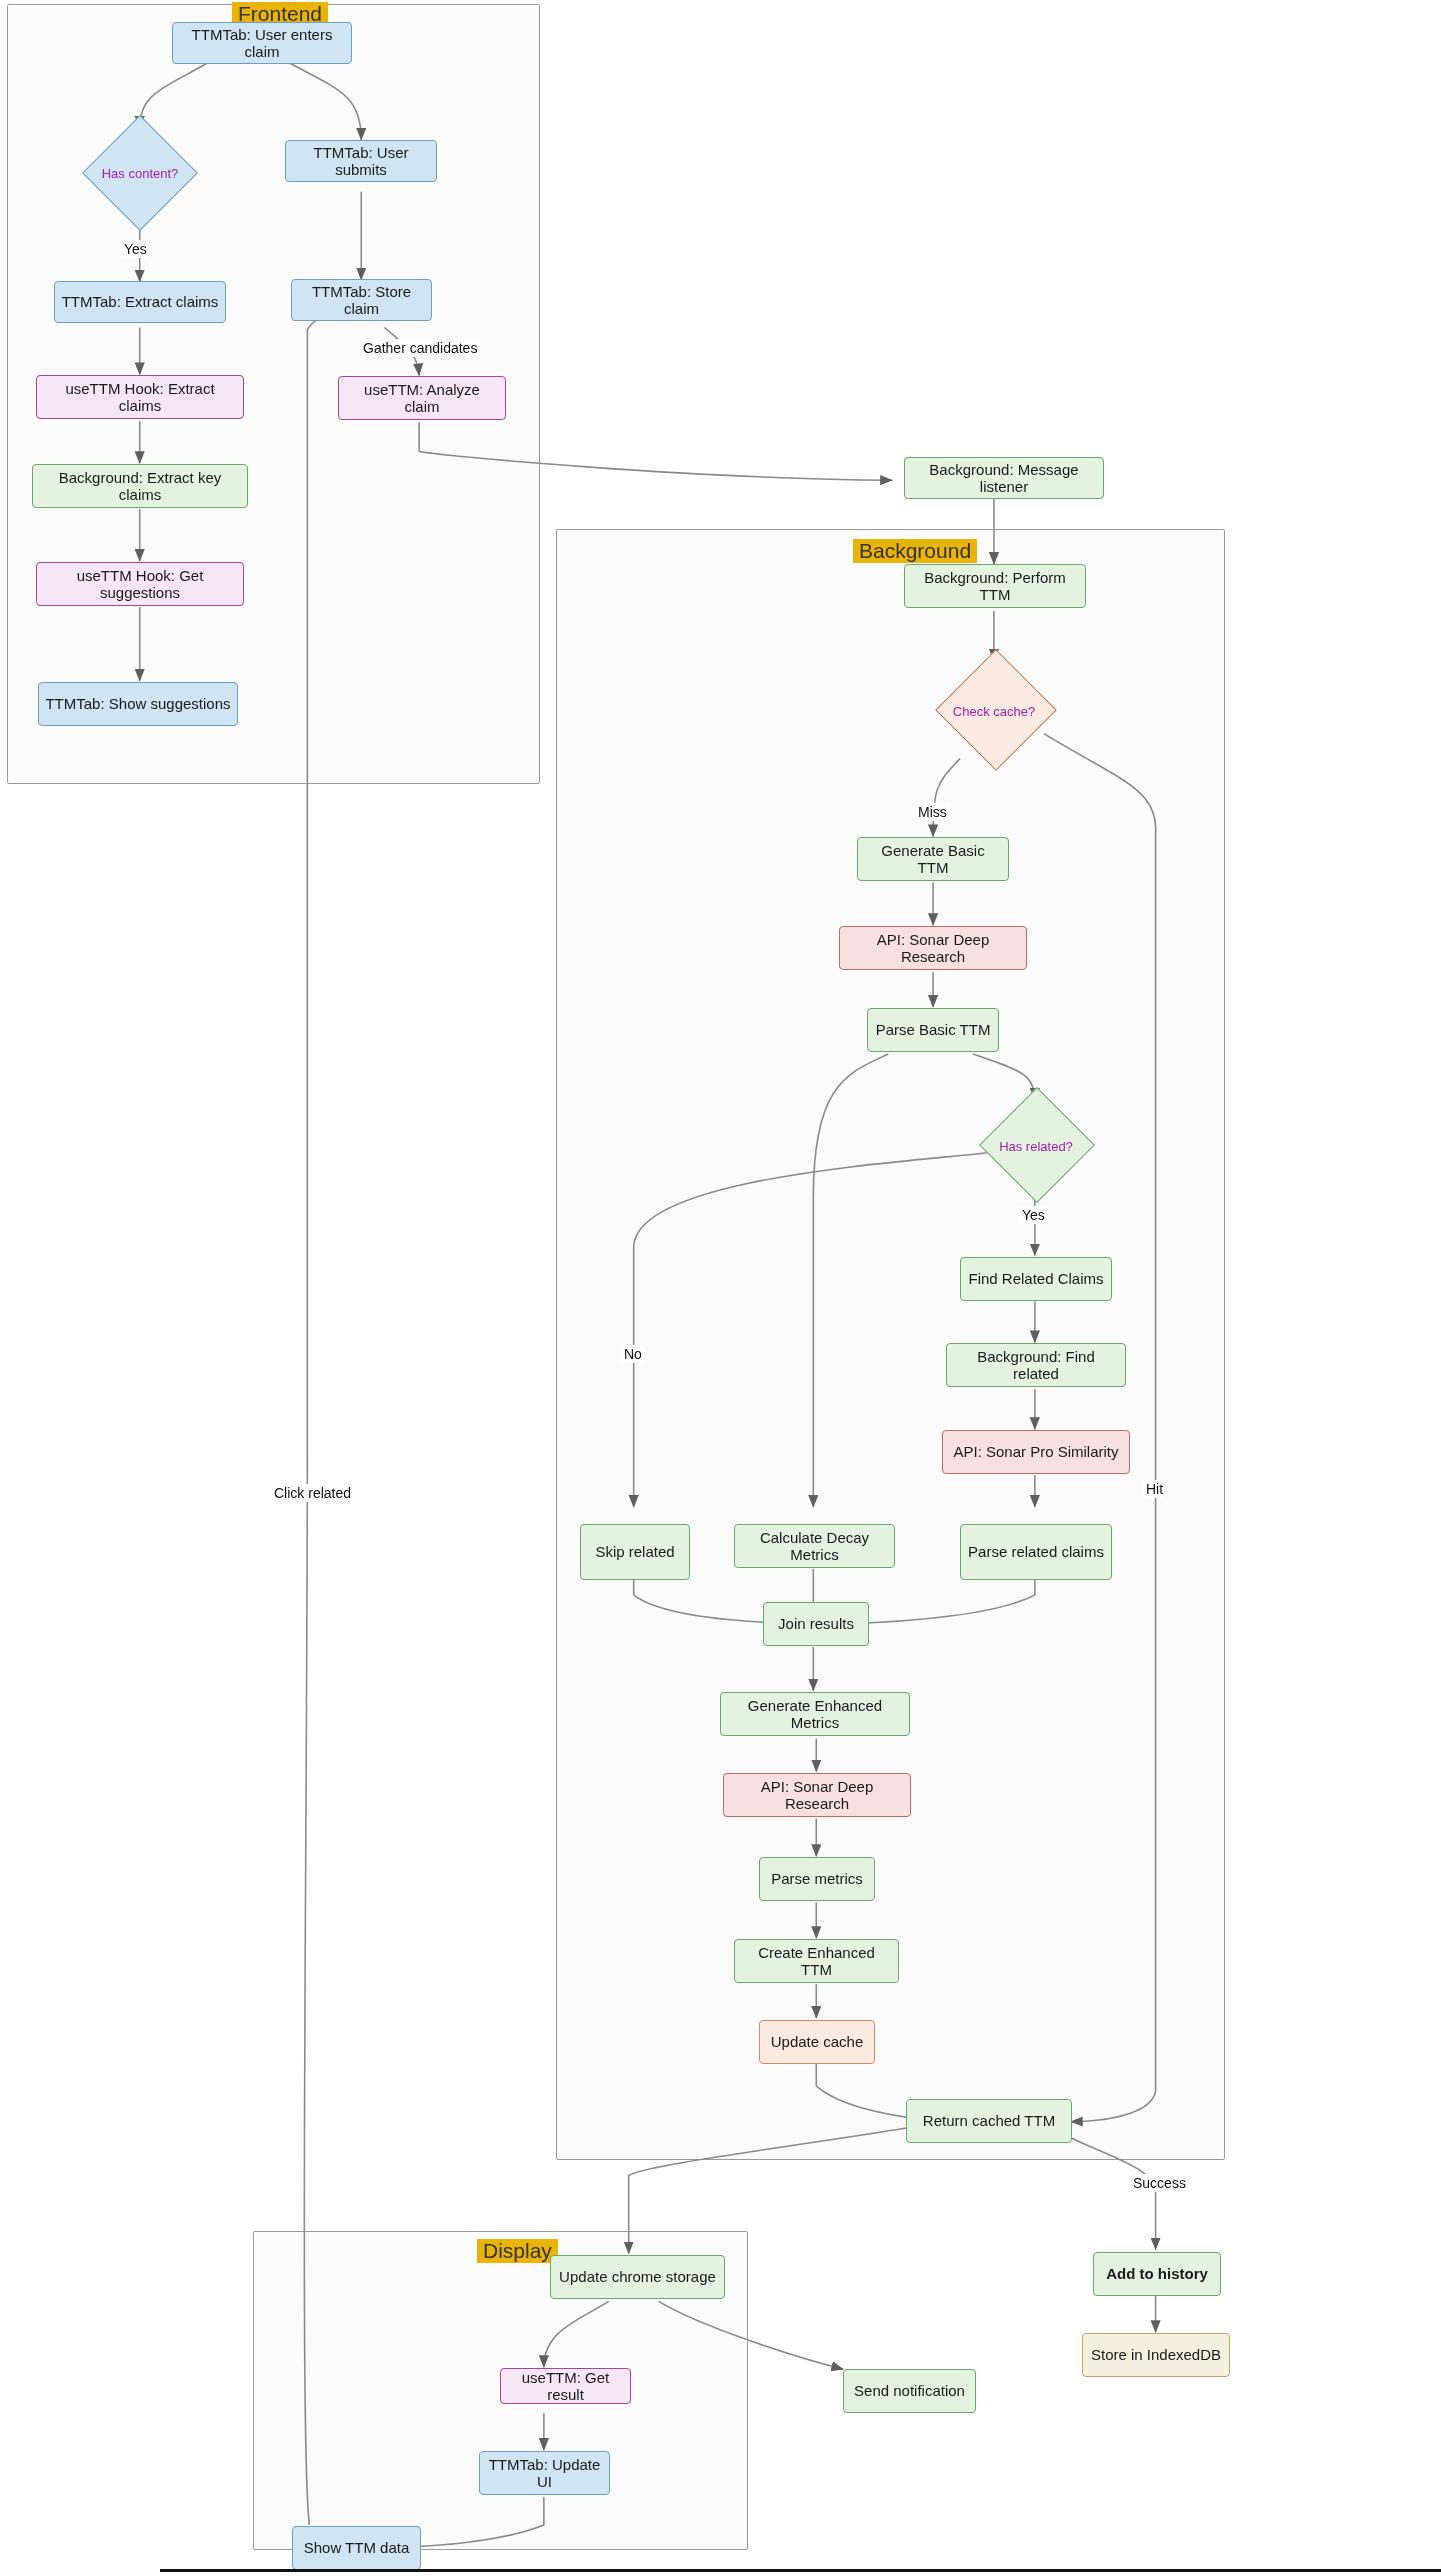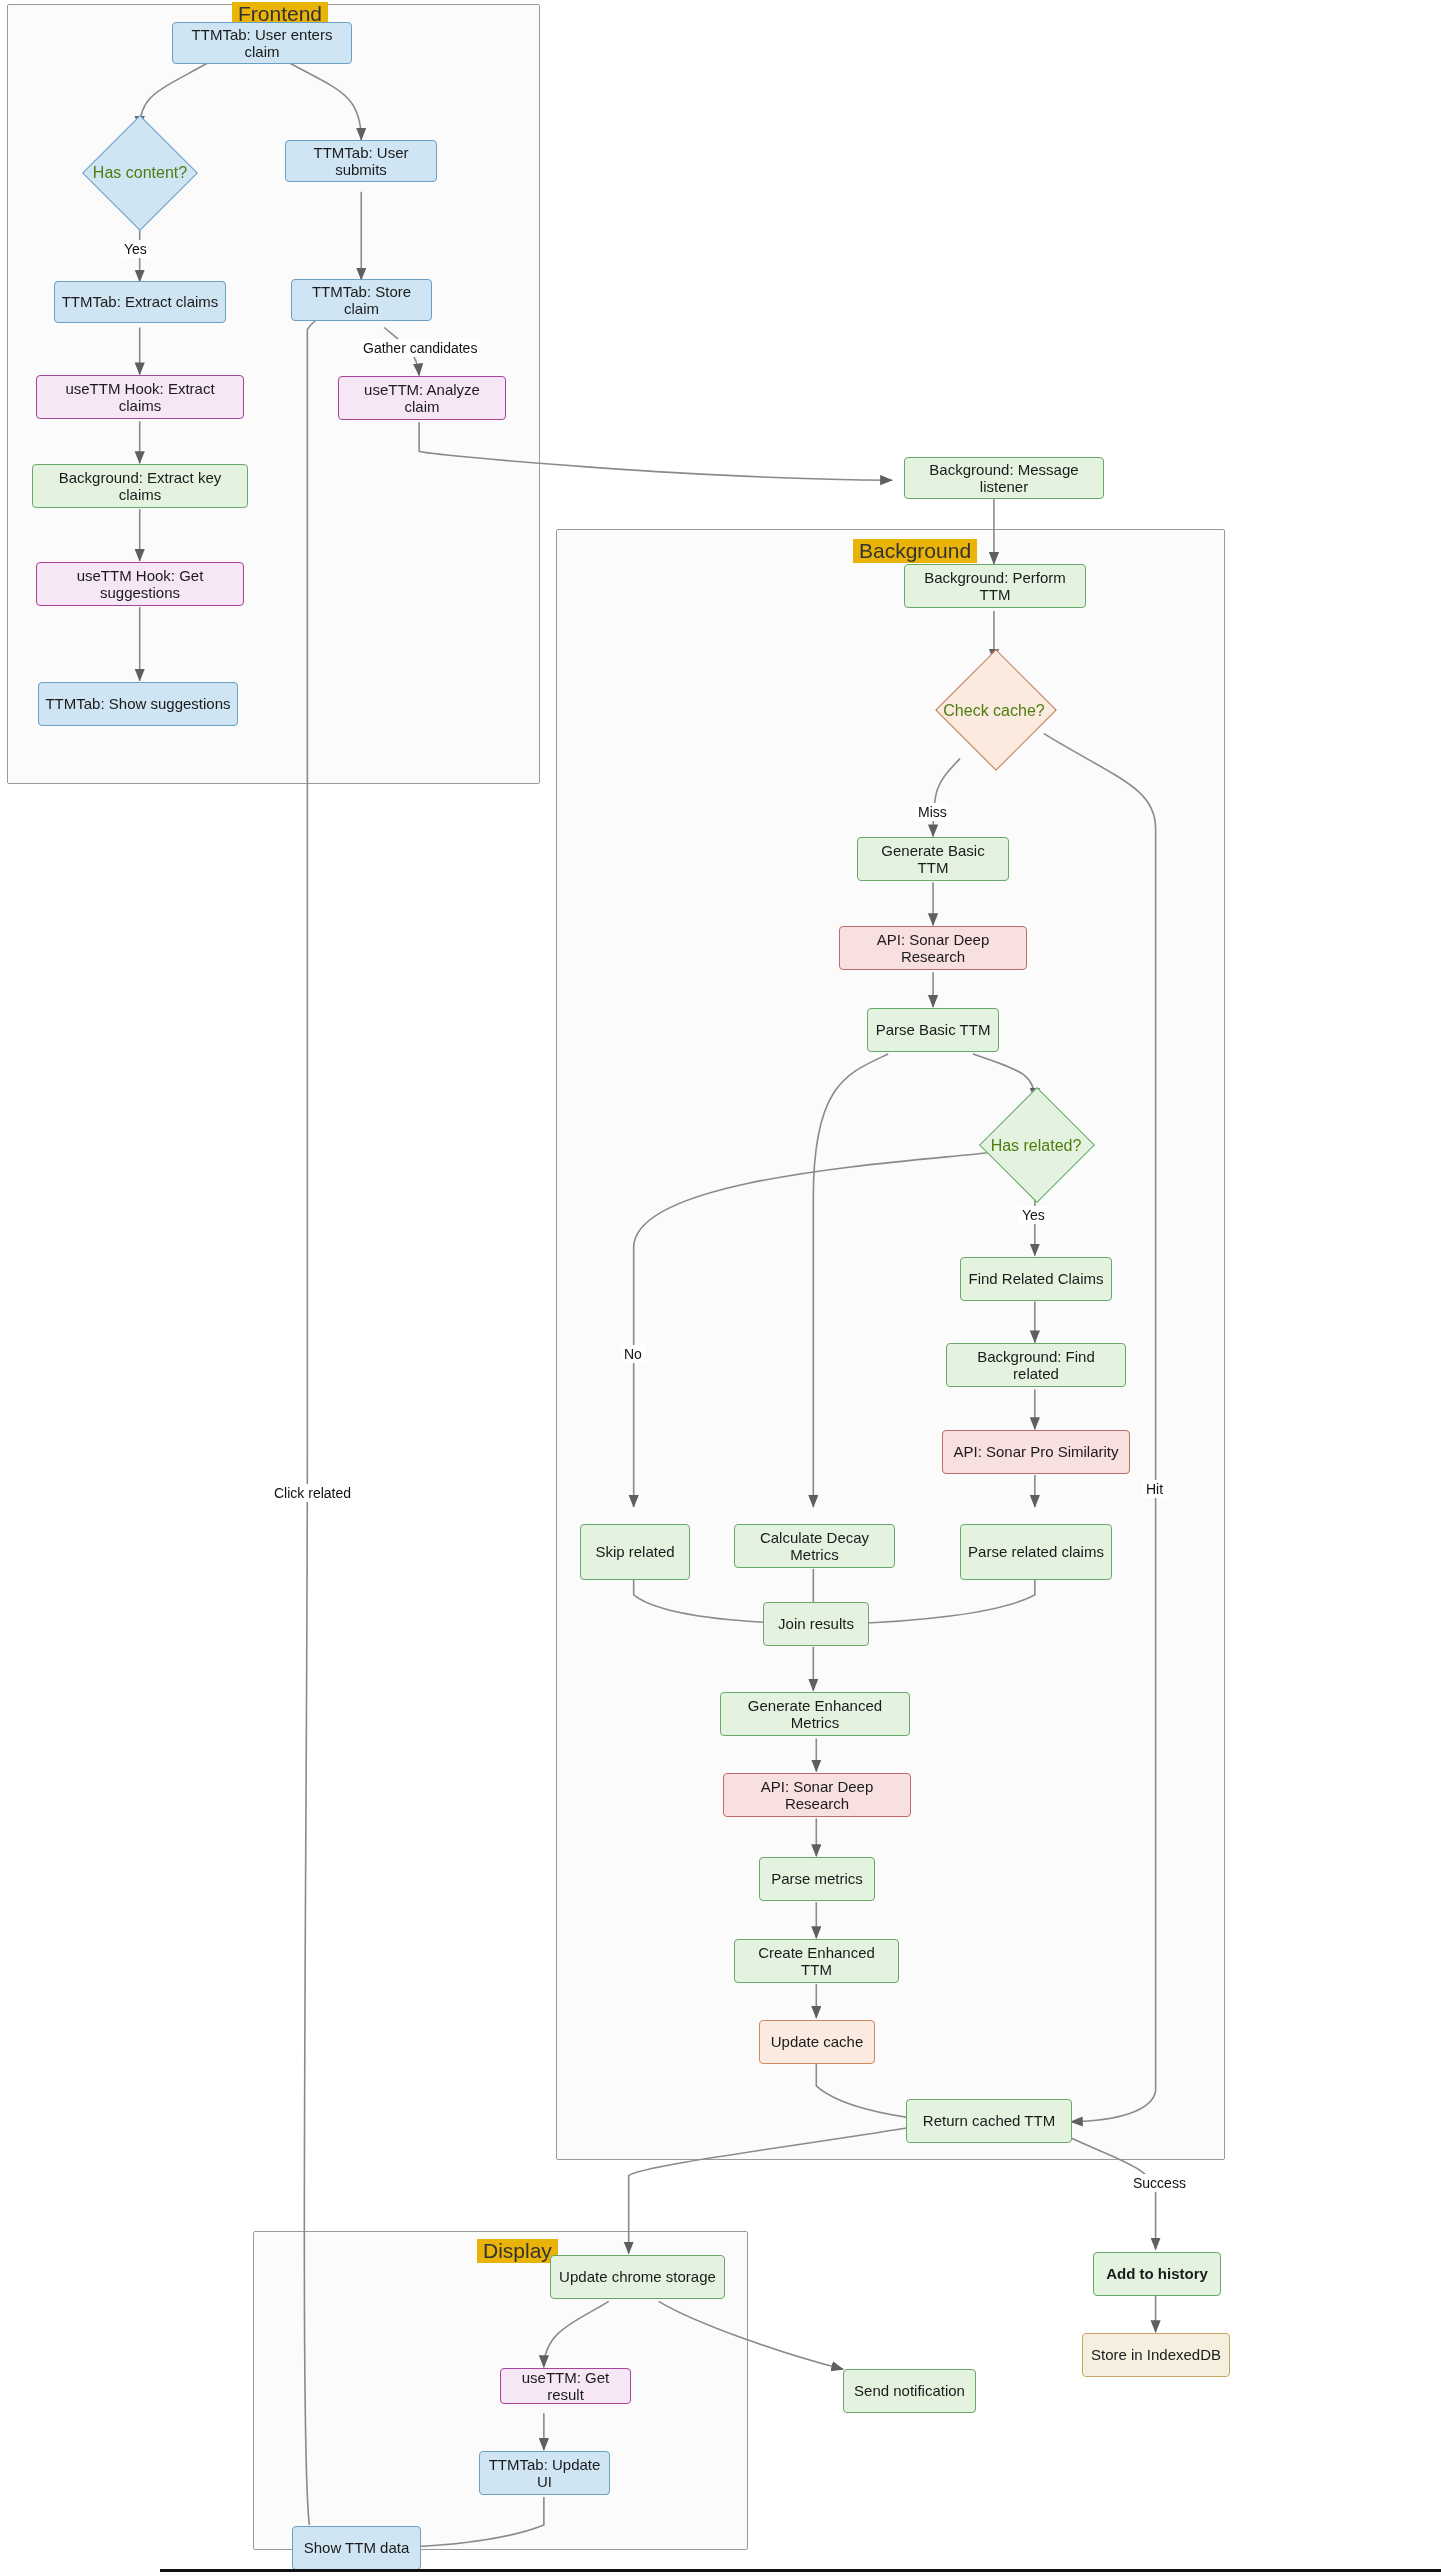--- a/index.html
+++ b/index.html
@@ -18,21 +18,21 @@
   .n-green{background:#e3f3e0;border:1px solid #6aa86a;}
   .n-red{background:#f8e0e0;border:1px solid #c06a6a;}
   .n-tan{background:#f4efdf;border:1px solid #c8a45e;}
   .n-peach{background:#fbeae0;border:1px solid #d08a5f;}
 
   .diamond{position:absolute;display:flex;align-items:center;justify-content:center;}
   .diamond .dshape{position:absolute;left:0;top:0;width:100%;height:100%;transform:rotate(45deg);box-sizing:border-box;}
   .d-blue .dshape{background:#cfe5f3;border:1px solid #6c9fc4;}
   .d-peach .dshape{background:#fbeae0;border:1px solid #c0714a;}
   .d-green .dshape{background:#e3f3e0;border:1px solid #6aa86a;}
-  .diamond .dlabel{position:relative;z-index:3;font-size:16px;color:#4d7c0f;white-space:nowrap;}
+  .diamond .dlabel{position:relative;z-index:3;font-size:13px;color:#a21caf;white-space:nowrap;}
 
   .edge-label{position:absolute;font-size:14px;color:#111;background:#ffffff;padding:1px 3px;white-space:nowrap;}
 
   .bottomrule{position:absolute;left:160px;top:2569px;width:1282px;height:3px;background:#111;}
 </style>
 </head>
 <body>
 
 <div id="canvas">
 

